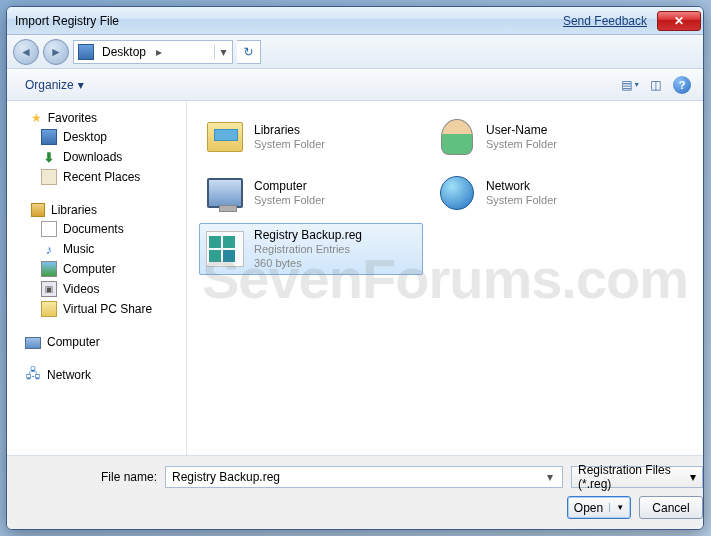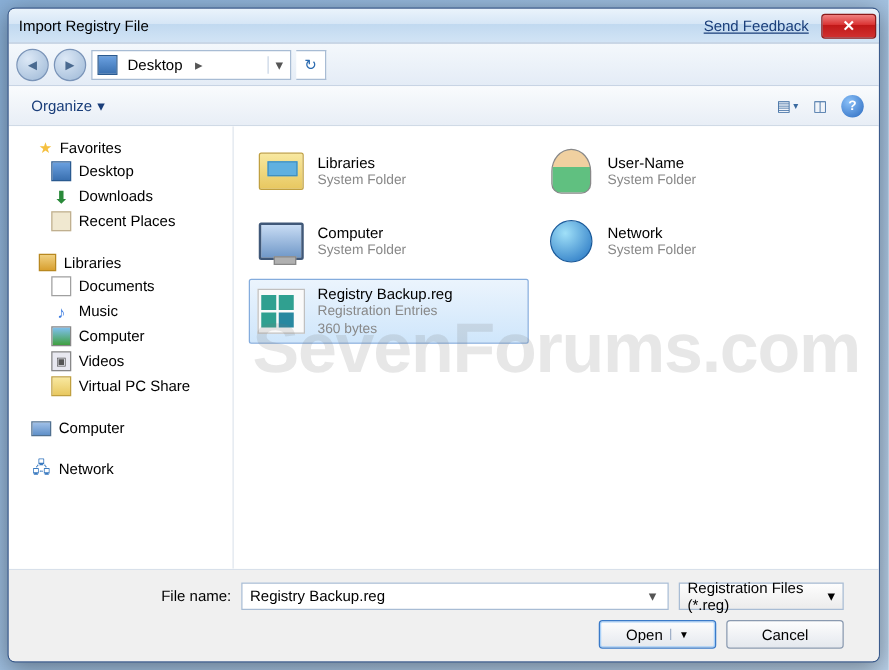--- a/index.html
+++ b/index.html
@@ -54,30 +54,30 @@
 .user-big { width: 32px; height: 36px; border-radius: 50% 50% 8px 8px; background: linear-gradient(to bottom, #f0d0a0 40%, #60c080 40%); border: 1px solid #888; }
 .comp-big { width: 36px; height: 30px; background: linear-gradient(to bottom, #c8dcf4, #7098c8); border: 2px solid #405878; border-radius: 2px; position: relative; }
 .comp-big::after { content:""; position:absolute; bottom:-6px; left:10px; width:16px; height:5px; background:#b0b0b0; border:1px solid #888; }
 .net-big { width: 34px; height: 34px; border-radius: 50%; background: radial-gradient(circle at 35% 30%, #a0e0f8, #2070c0); border: 1px solid #1a5a9a; }
 .reg-big { width: 38px; height: 36px; background: #fafafa; border: 1px solid #c0c0c0; position: relative; }
 .reg-big::before { content:""; position:absolute; top:4px; left:2px; width:12px; height:12px; background:#30a090; box-shadow: 14px 0 #30a090, 0 14px #30a090, 14px 14px #2888a0; }
 .item-text { display: flex; flex-direction: column; line-height: 1.25; overflow: hidden; }
 .item-name { color: #000; white-space: nowrap; overflow: hidden; text-overflow: ellipsis; }
 .item-sub { color: #888; font-size: 11px; white-space: nowrap; }
 .watermark { position: absolute; top: 50%; left: 50%; transform: translate(-50%, -50%); font-size: 56px; font-weight: 600; color: rgba(120,120,120,0.18); pointer-events: none; white-space: nowrap; letter-spacing: -1px; }
-.footer { border-top: 1px solid #d8e0ea; background: #f0f0f0; padding: 10px 28px; display: flex; flex-direction: column; gap: 8px; }
+.footer { border-top: 1px solid #d8e0ea; background: #f0f0f0; padding: 10px 0; display: flex; flex-direction: column; gap: 8px; }
 .row { display: flex; align-items: center; gap: 8px; }
 .fn-label { width: 150px; text-align: right; }
 .fn-input { flex: 1; height: 22px; border: 1px solid #a8bcd4; background: #fff; display: flex; align-items: center; padding: 0 4px; }
 .fn-input input { border: none; outline: none; flex: 1; }
 .fn-drop { width: 16px; text-align: center; color: #555; cursor: pointer; }
 .filter { width: 132px; height: 22px; border: 1px solid #a8bcd4; background: linear-gradient(to bottom,#fdfdfd,#ececec); display: flex; align-items: center; padding: 0 6px; cursor: pointer; }
 .filter span:first-child { flex: 1; }
 .action-btns { display: flex; gap: 8px; justify-content: flex-end; padding-right: 0; }
-.btn { width: 94px; height: 23px; border: 1px solid #8a9ab0; border-radius: 3px; background: linear-gradient(to bottom, #fdfdfd, #e4e8ee); display: flex; align-items: center; justify-content: center; cursor: pointer; }
+.btn { width: 64px; height: 23px; border: 1px solid #8a9ab0; border-radius: 3px; background: linear-gradient(to bottom, #fdfdfd, #e4e8ee); display: flex; align-items: center; justify-content: center; cursor: pointer; }
 .btn.primary { border-color: #3a7ac8; box-shadow: 0 0 0 1px #a8d0f8 inset; }
 </style>
 </head>
 <body>
 
 <div class="window">
 
   <div class="titlebar">
     <span class="titlebar-title">Import Registry File</span>
     <span class="titlebar-spacer"></span>

